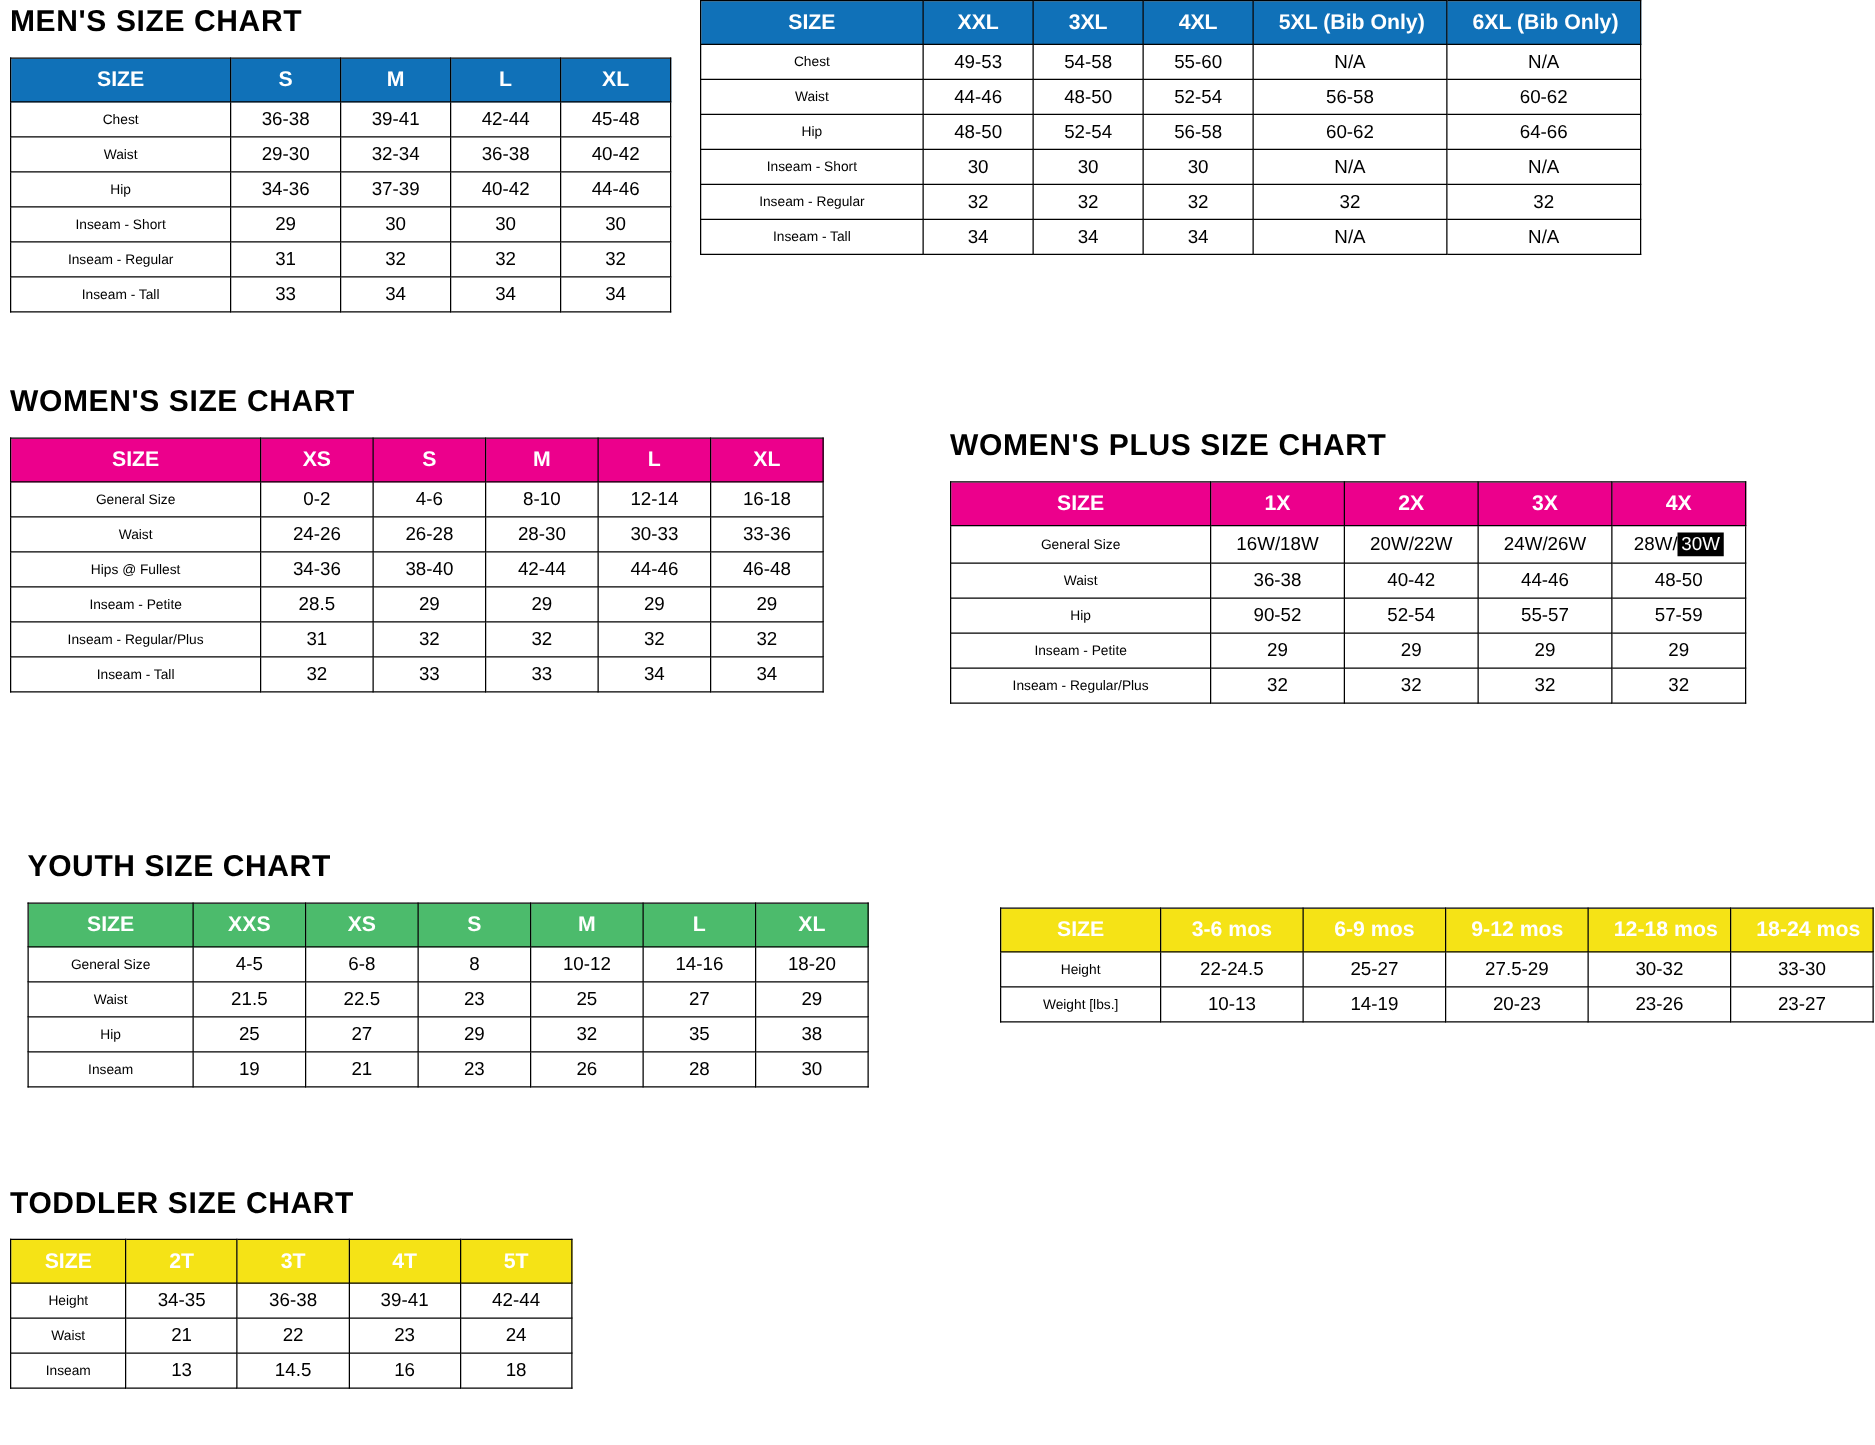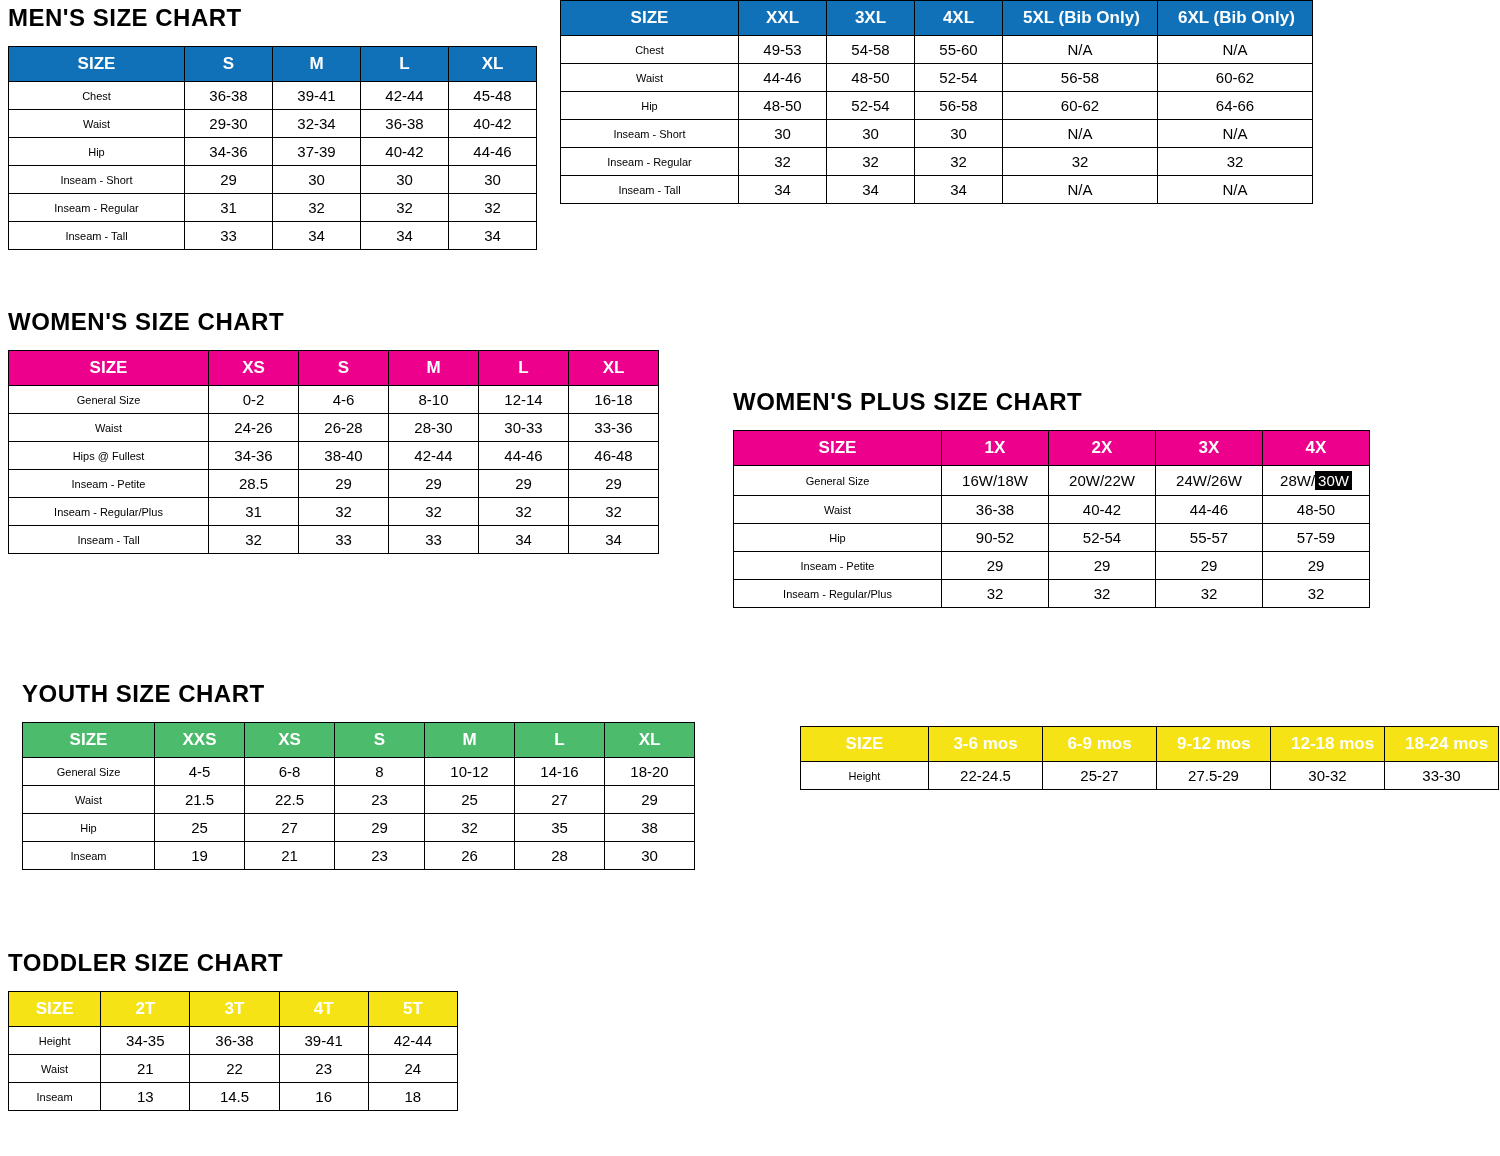--- a/index.html
+++ b/index.html
@@ -74,21 +74,21 @@
   #chart-mens-bt table { width: 750px; }
   #chart-mens-bt col.c0 { width: 178px; }
   #chart-mens-bt col.cx { width: 88px; }
   #chart-mens-bt col.cw { width: 155px; }
 
   #chart-womens { left: 8px; top: 308px; }
   #chart-womens table { width: 650px; }
   #chart-womens col.c0 { width: 200px; }
   #chart-womens col.cx { width: 90px; }
 
-  #chart-womens-plus { left: 733px; top: 343px; margin-top: 45px; }
+  #chart-womens-plus { left: 760px; top: 343px; }
   #chart-womens-plus table { width: 636px; }
   #chart-womens-plus col.c0 { width: 208px; }
   #chart-womens-plus col.cx { width: 107px; }
 
   #chart-youth { left: 22px; top: 680px; }
   #chart-youth table { width: 672px; }
   #chart-youth col.c0 { width: 132px; }
   #chart-youth col.cx { width: 90px; }
 
   #chart-infant { left: 800px; top: 726px; }
@@ -464,20 +464,28 @@
       </thead>
       <tbody>
         <tr>
           <td class="rowhead">Height</td>
           <td>22-24.5</td>
           <td>25-27</td>
           <td>27.5-29</td>
           <td>30-32</td>
           <td>33-30</td>
         </tr>
+        <tr>
+          <td class="rowhead">Weight [lbs.]</td>
+          <td>10-13</td>
+          <td>14-19</td>
+          <td>20-23</td>
+          <td>23-26</td>
+          <td>23-27</td>
+        </tr>
       </tbody>
     </table>
   </section>
 
   <section class="chart" id="chart-toddler">
     <h2 class="chart-title">TODDLER SIZE CHART</h2>
     <table class="size hdr-yellow">
       <colgroup>
           <col class="c0">
           <col class="cx">

